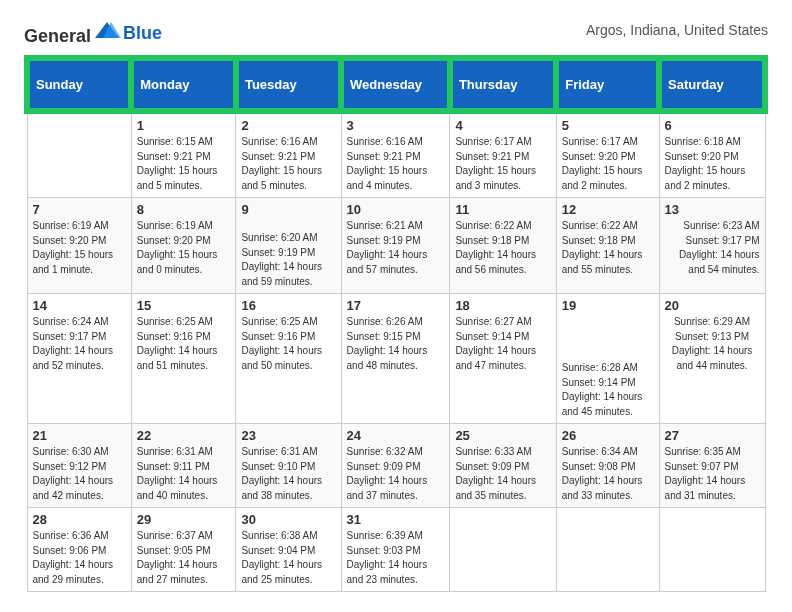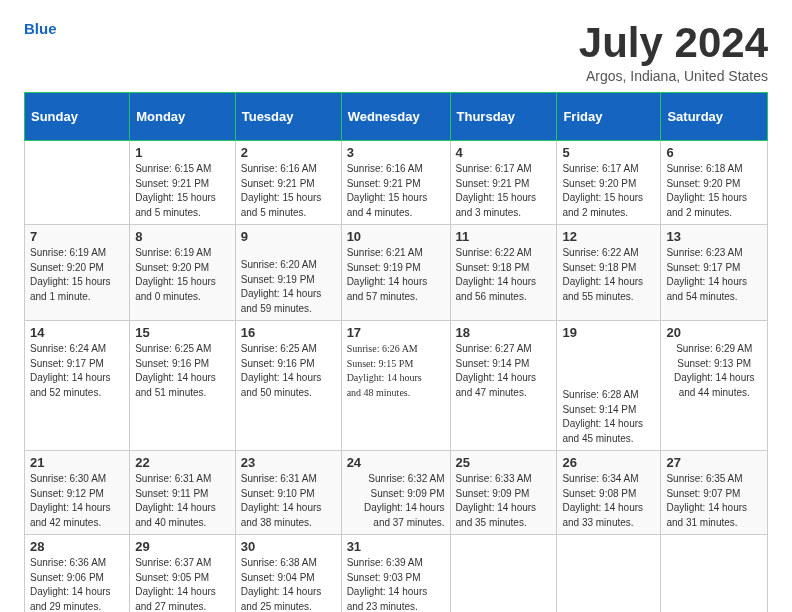--- a/index.html
+++ b/index.html
@@ -20,21 +20,21 @@
       display: flex;
       align-items: center;
       gap: 2px;
     }
     .logo-text-general {
       font-size: 18px;
       font-weight: bold;
       color: #333;
     }
     .logo-text-blue {
-      font-size: 15px;
+      font-size: 18px;
       font-weight: bold;
       color: #1565c0;
     }
     .logo-icon {
       width: 28px;
       height: 22px;
       margin-left: 2px;
     }
     .title-area {
       text-align: right;
@@ -55,21 +55,21 @@
       border-collapse: collapse;
       font-size: 11px;
     }
     thead tr th {
       background-color: #1565c0;
       color: #fff;
       padding: 16px 6px;
       text-align: left;
       font-size: 13px;
       font-weight: bold;
-      border: 1px solid #22c55e;
+      border: 6px solid #22c55e;
     }
     tbody tr td {
       border: 1px solid #ccc;
       vertical-align: top;
       padding: 4px 5px;
       min-height: 70px;
       width: 113px;
     }
     tbody tr {
       background: #fff;
@@ -92,25 +92,30 @@
     .empty-cell {
       background: #fff;
     }
   </style>
 </head>
 <body>
 
 <div class="header-area">
   <div class="logo">
     <div>
+      <span class="logo-text-general">General</span><svg class="logo-icon" viewBox="0 0 28 22">
+        <polygon points="14,2 26,18 2,18" fill="#1565c0"></polygon>
+        <polygon points="18,2 28,18 10,18" fill="#2196f3" opacity="0.7"></polygon>
+      </svg>
+    </div>
+    <div>
       <span class="logo-text-blue">Blue</span>
     </div>
   </div>
   <div class="title-area">
-    <div class="main-title">July 2024</div>
     <div class="subtitle">Argos, Indiana, United States</div>
   </div>
 </div>
 
 <table>
   <thead>
     <tr>
     <th>Sunday</th>
         <th>Monday</th>
         <th>Tuesday</th>
@@ -204,21 +209,21 @@
         </td>
         <td>
           <span class="day-number">12</span>
           <div class="day-info" style="white-space: pre-line;">Sunrise: 6:22 AM
 Sunset: 9:18 PM
 Daylight: 14 hours
 and 55 minutes.</div>
         </td>
         <td>
           <span class="day-number">13</span>
-          <div class="day-info" style="white-space: pre-line;">Sunrise: 6:23 AM
+          <div class="day-info" style="white-space: pre-line; text-align: right;">Sunrise: 6:23 AM
 Sunset: 9:17 PM
 Daylight: 14 hours
 and 54 minutes.</div>
         </td>
       </tr>
       <tr>
         <td>
           <span class="day-number">14</span>
           <div class="day-info" style="white-space: pre-line;">Sunrise: 6:24 AM
 Sunset: 9:17 PM
@@ -234,21 +239,21 @@
         </td>
         <td>
           <span class="day-number">16</span>
           <div class="day-info" style="white-space: pre-line;">Sunrise: 6:25 AM
 Sunset: 9:16 PM
 Daylight: 14 hours
 and 50 minutes.</div>
         </td>
         <td>
           <span class="day-number">17</span>
-          <div class="day-info" style="white-space: pre-line; font-family: Liberation Serif, serif;">Sunrise: 6:26 AM
+          <div class="day-info" style="white-space: pre-line;">Sunrise: 6:26 AM
 Sunset: 9:15 PM
 Daylight: 14 hours
 and 48 minutes.</div>
         </td>
         <td>
           <span class="day-number">18</span>
           <div class="day-info" style="white-space: pre-line;">Sunrise: 6:27 AM
 Sunset: 9:14 PM
 Daylight: 14 hours
 and 47 minutes.</div>
@@ -285,21 +290,21 @@
         </td>
         <td>
           <span class="day-number">23</span>
           <div class="day-info" style="white-space: pre-line;">Sunrise: 6:31 AM
 Sunset: 9:10 PM
 Daylight: 14 hours
 and 38 minutes.</div>
         </td>
         <td>
           <span class="day-number">24</span>
-          <div class="day-info" style="white-space: pre-line; text-align: right;">Sunrise: 6:32 AM
+          <div class="day-info" style="white-space: pre-line;">Sunrise: 6:32 AM
 Sunset: 9:09 PM
 Daylight: 14 hours
 and 37 minutes.</div>
         </td>
         <td>
           <span class="day-number">25</span>
           <div class="day-info" style="white-space: pre-line;">Sunrise: 6:33 AM
 Sunset: 9:09 PM
 Daylight: 14 hours
 and 35 minutes.</div>

